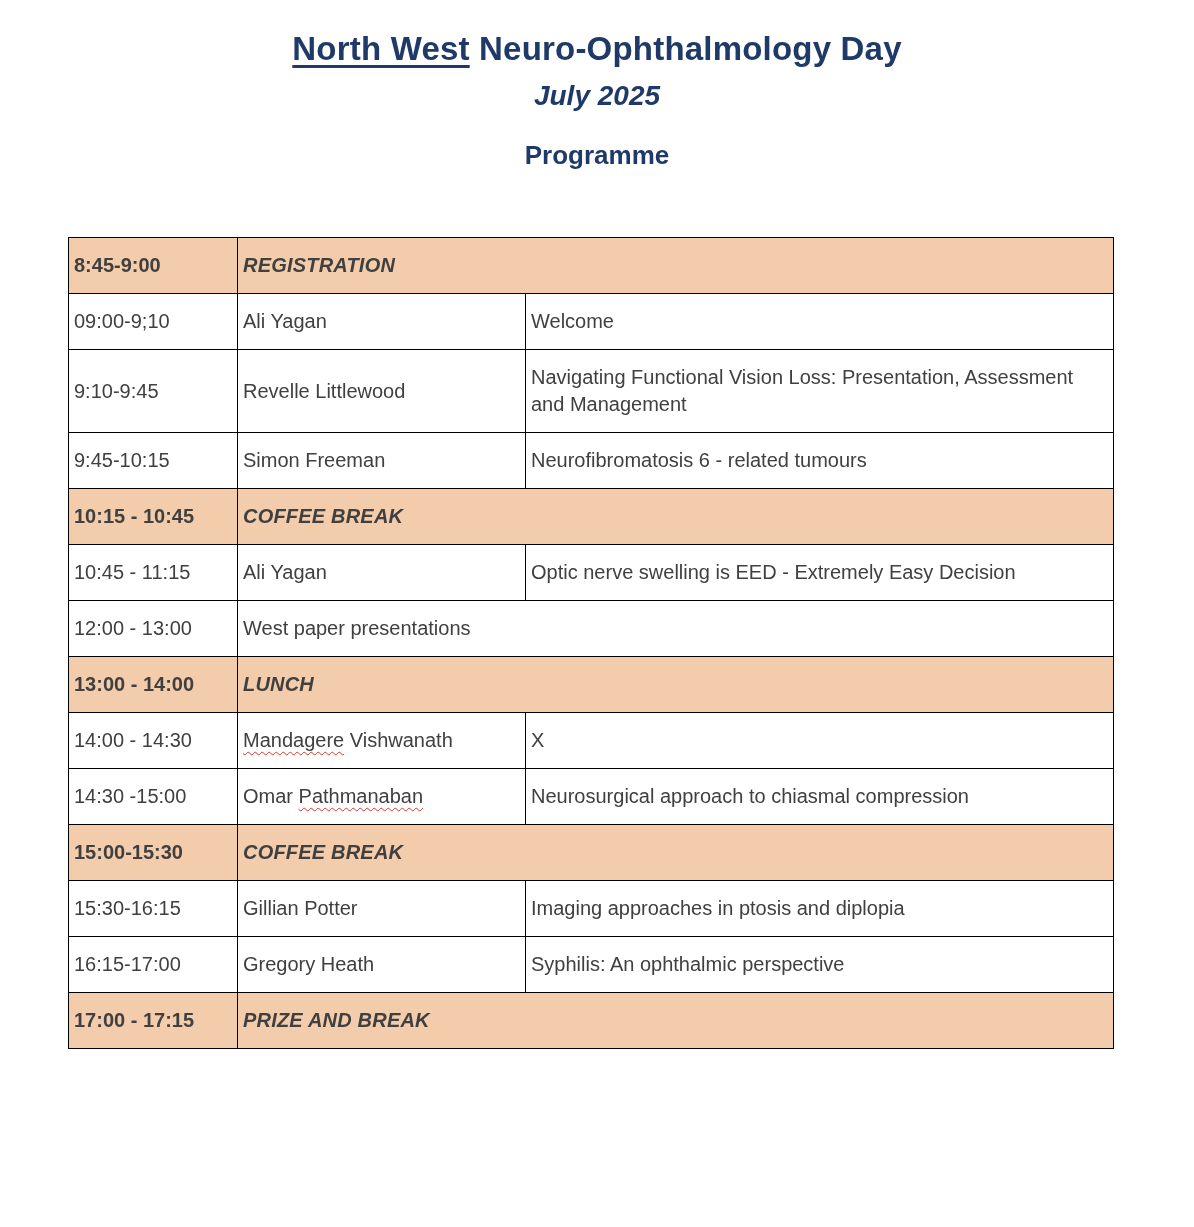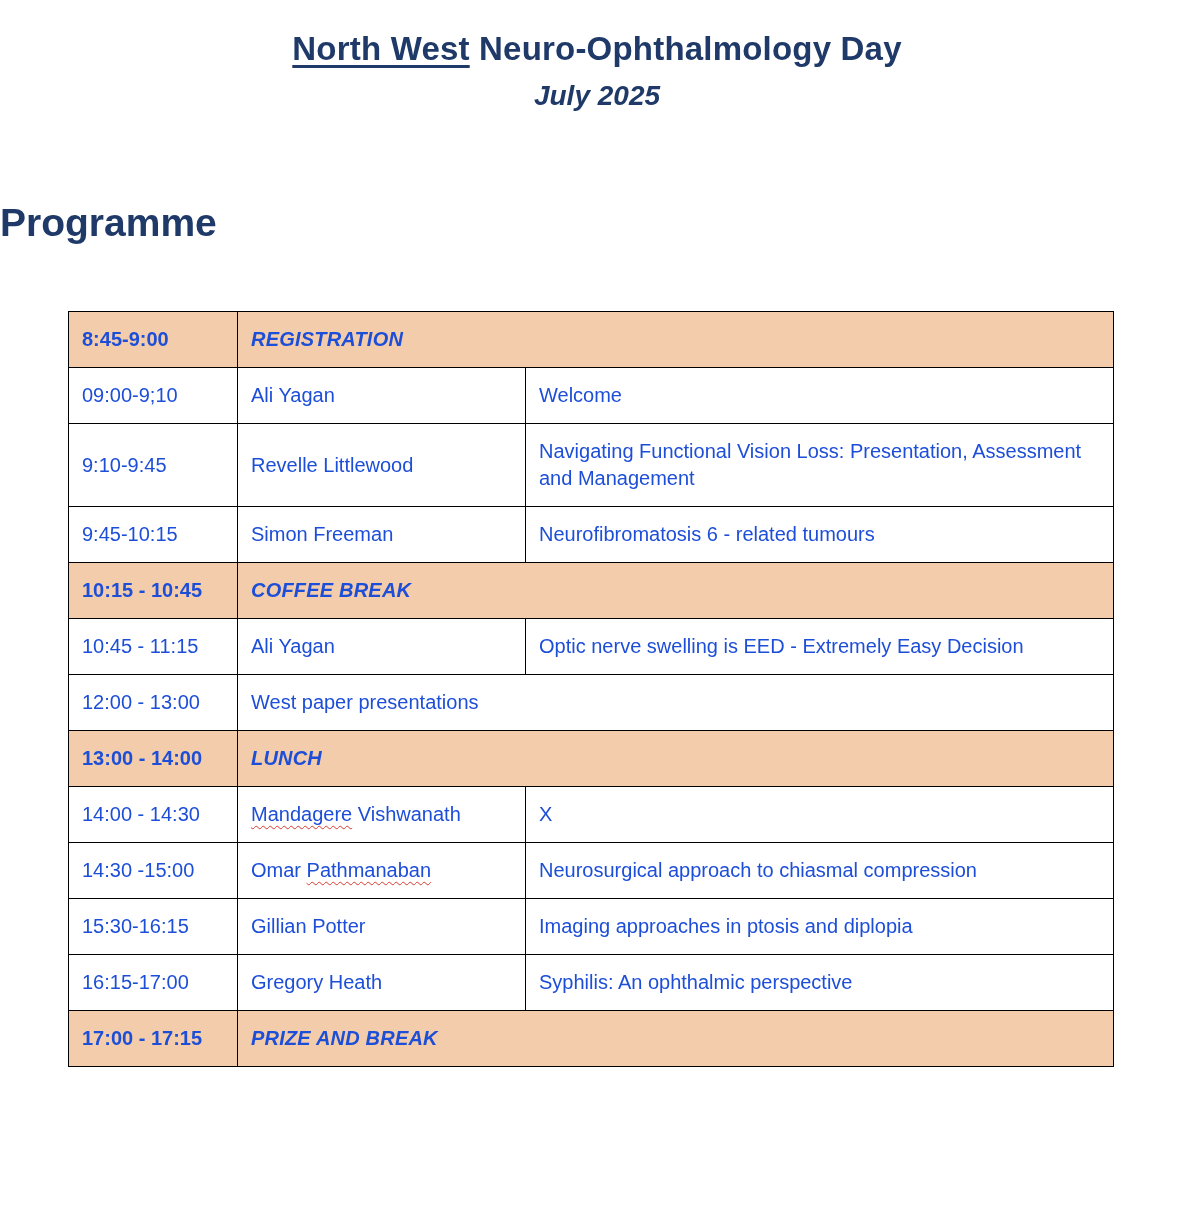--- a/index.html
+++ b/index.html
@@ -30,38 +30,38 @@
     text-align: center;
   }
   .doc-subtitle {
     text-align: center;
     font-size: 28px;
     font-weight: 700;
     font-style: italic;
     margin: 0;
   }
   .programme-heading {
-    text-align: left;
-    font-size: 39px;
+    text-align: center;
+    font-size: 26px;
     font-weight: 700;
-    margin: 89px 0 0 0;
+    margin: 28px 0 0 0;
   }
   table.programme {
     border-collapse: collapse;
     table-layout: fixed;
     width: 1045px;
     margin: 66px 0 40px 68px;
   }
   table.programme td {
     border: 1px solid #000000;
     font-size: 20px;
     line-height: 1.35;
-    padding: 14px 13px;
+    padding: 14px 5px;
     vertical-align: middle;
-    color: #1d4ed8;
+    color: #404040;
     overflow-wrap: break-word;
   }
   tr.section-row td {
     background: #f3ccab;
   }
   tr.section-row td.time {
     font-weight: 700;
   }
   td.section-label {
     font-weight: 700;
@@ -133,20 +133,24 @@
         <tr>
           <td class="time">14:00 - 14:30</td>
           <td><span class="squiggle">Mandagere</span><span> Vishwanath</span></td>
           <td>X</td>
         </tr>
         <tr>
           <td class="time">14:30 -15:00</td>
           <td><span>Omar </span><span class="squiggle">Pathmanaban</span></td>
           <td>Neurosurgical approach to chiasmal compression</td>
         </tr>
+        <tr class="section-row">
+          <td class="time">15:00-15:30</td>
+          <td colspan="2" class="section-label">COFFEE BREAK</td>
+        </tr>
         <tr>
           <td class="time">15:30-16:15</td>
           <td>Gillian Potter</td>
           <td>Imaging approaches in ptosis and diplopia</td>
         </tr>
         <tr>
           <td class="time">16:15-17:00</td>
           <td>Gregory Heath</td>
           <td>Syphilis: An ophthalmic perspective</td>
         </tr>

